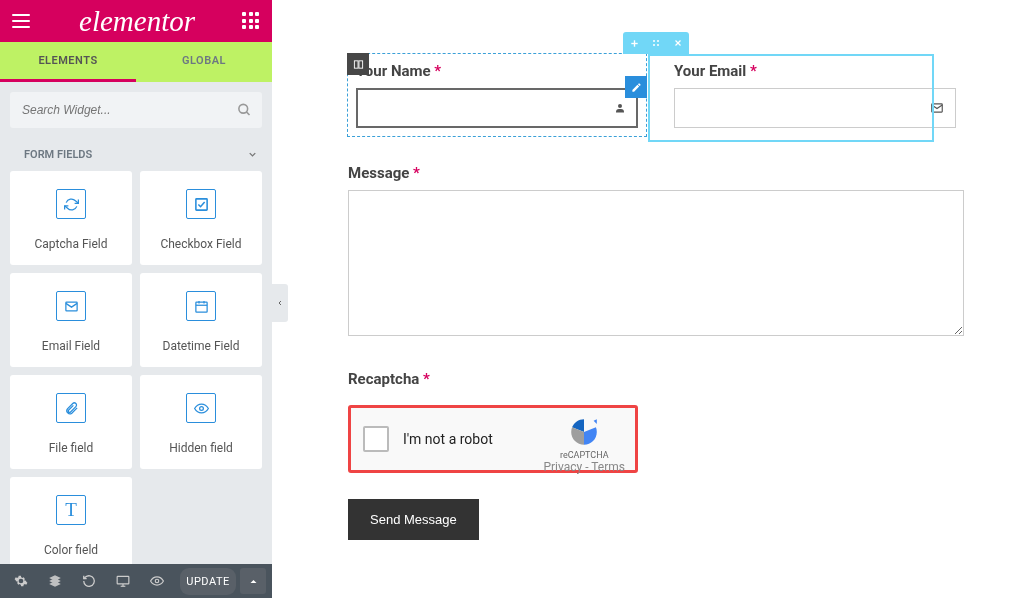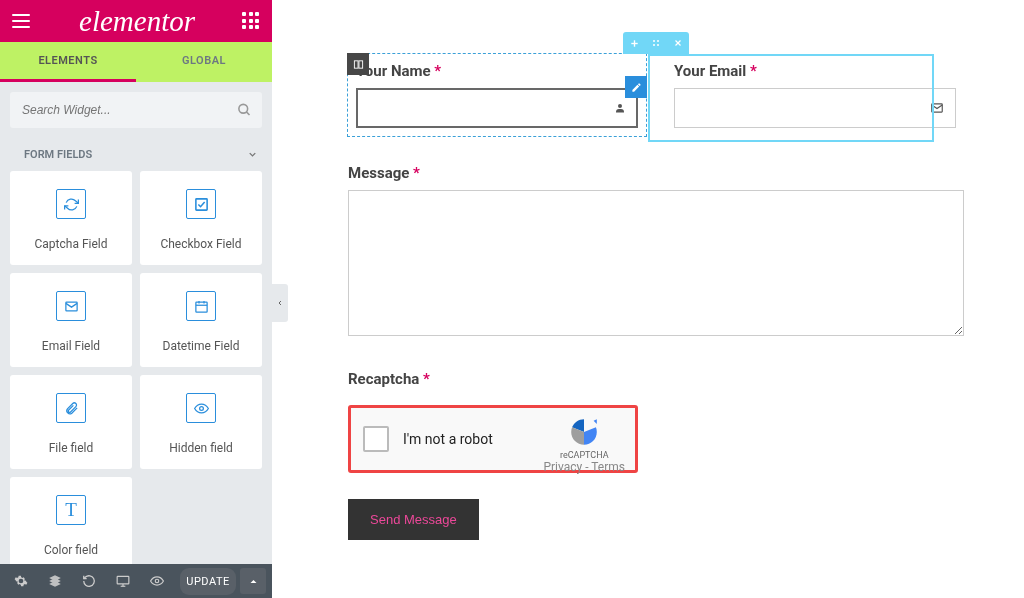--- a/index.html
+++ b/index.html
@@ -60,21 +60,21 @@
 
 .recaptcha-block { margin-top: 30px; }
 .recaptcha-box { margin-top: 17px; width: 290px; height: 68px; border: 3px solid #ef4444; border-radius: 3px; background: #f9f9f9; display: flex; align-items: center; padding: 0 12px; gap: 14px; position: relative; }
 .recaptcha-check { width: 26px; height: 26px; border: 2px solid #bbb; border-radius: 2px; background: #fff; cursor: pointer; }
 .recaptcha-text { font-size: 14px; color: #222; }
 .recaptcha-badge { position: absolute; right: 10px; top: 8px; text-align: center; }
 .recaptcha-badge .rc-logo { width: 34px; height: 32px; margin: 0 auto 2px; }
 .recaptcha-badge .rc-label { font-size: 9px; color: #666; }
 .recaptcha-badge .rc-terms { font-size: 12px; color: #888; text-align: center; }
 
-.submit-btn { margin-top: 26px; background: #333; color: #ec4899; padding: 13px 22px; font-size: 13px; border: none; cursor: pointer; }
+.submit-btn { margin-top: 26px; background: #333; color: #ffffff; padding: 13px 22px; font-size: 13px; border: none; cursor: pointer; }
 
 svg { display: block; }
 </style>
 </head>
 <body>
 
 <div class="sidebar">
   <div class="sidebar-header">
     <div class="hamburger">
         <span></span>

